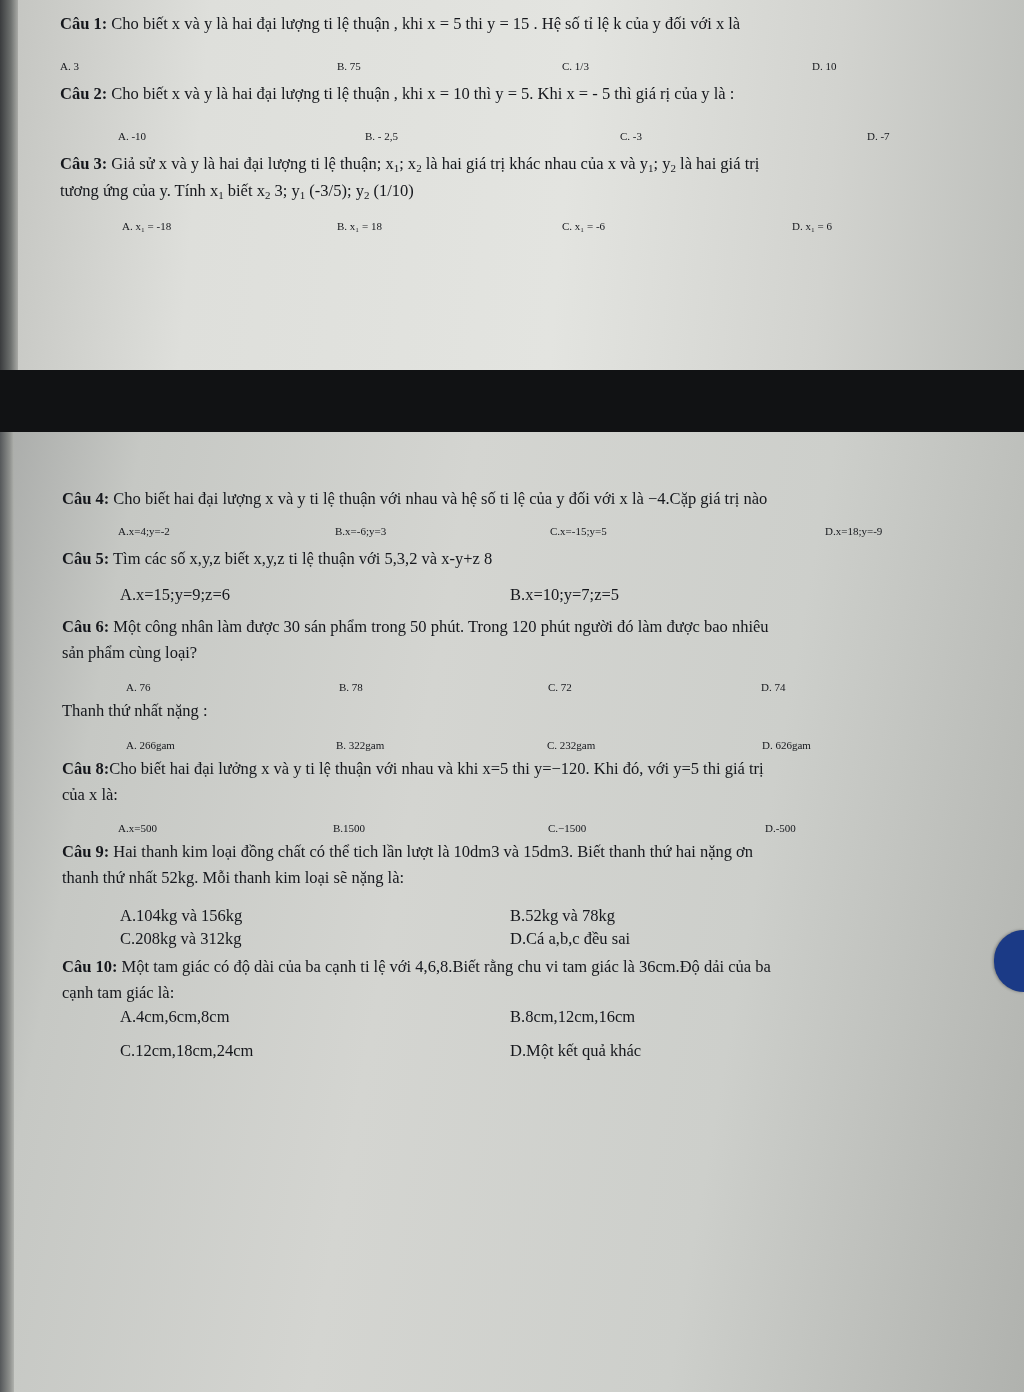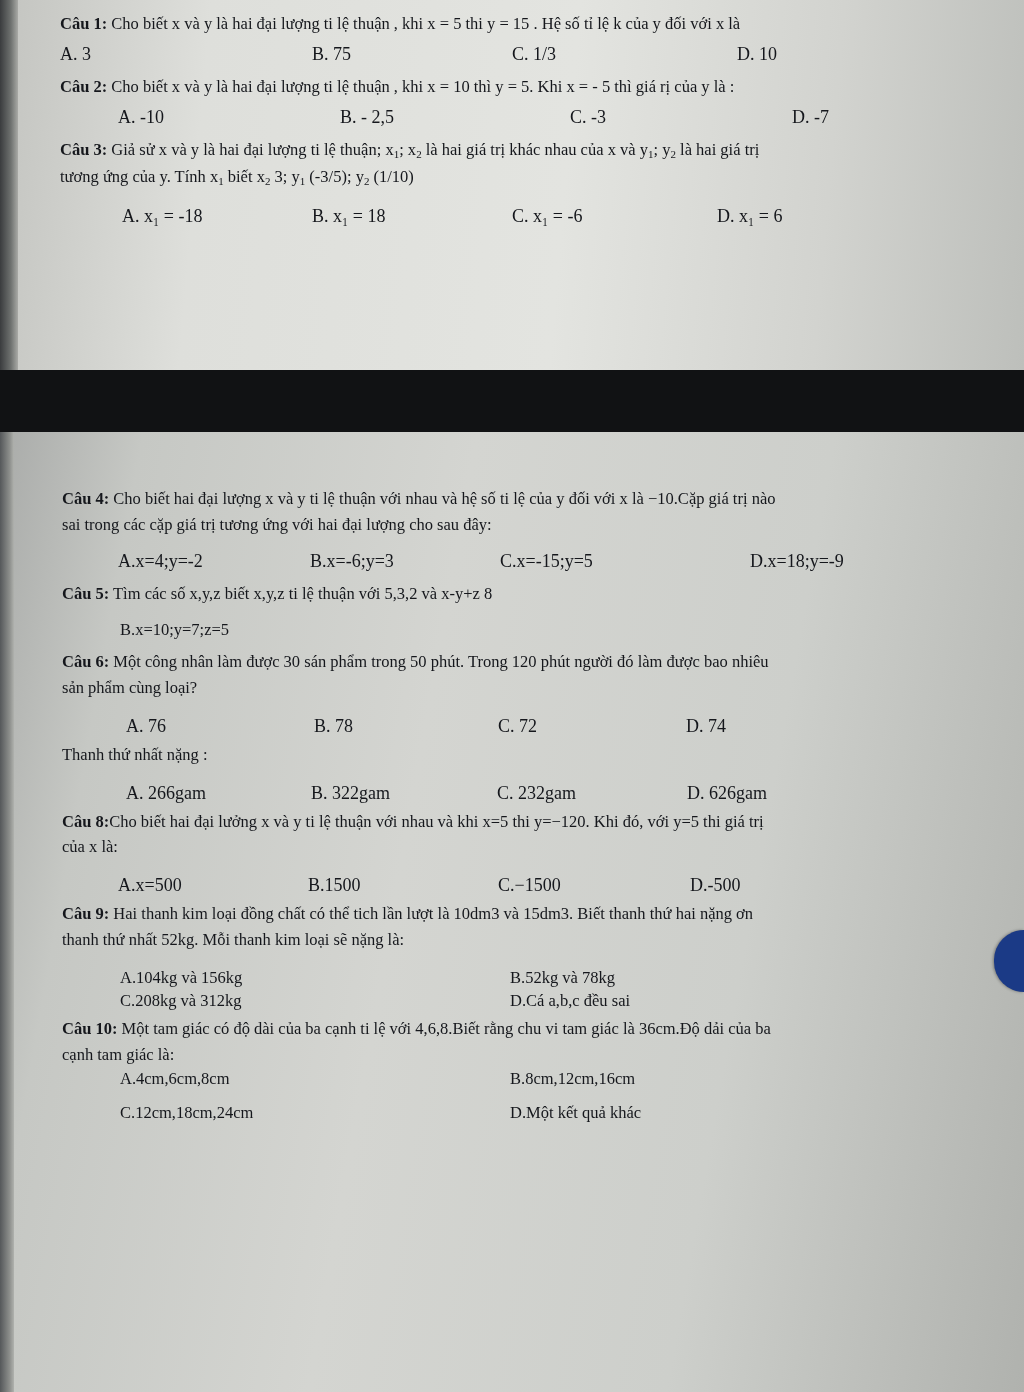--- a/index.html
+++ b/index.html
@@ -95,22 +95,23 @@
     width: 918px;
   }
 
   .qline { margin-bottom: 2px; }
   .qgap { height: 10px; }
   .qgap-sm { height: 6px; }
 
   
   .ans-4 {
     display: flex;
-    font-size: 18px;
-    margin: 8px 0 0 0;
+    font-size: 11px;
+    margin: 24px 0 0 0;
+    gap: 25px;
   }
   .ans-4 > div { }
   .ans-2 {
     display: flex;
     font-size: 16.5px;
     margin: 8px 0 0 0;
   }
   .ans-2 > div:first-child { width: 390px; }
   .ind-58 { padding-left: 58px; align-items: flex-end; }
 
@@ -174,38 +175,38 @@
   </div>
 
   <div class="left-dark-edge"></div>
   <div class="divider-bar"></div>
 
   <div class="bottom-block">
     <div class="bottom-content">
 
       <div>
         <p class="q qline">
-          <b>Câu 4:</b><span> Cho biết hai đại lượng x và y ti lệ thuận với nhau và hệ số ti lệ của y đối với x là −10.Cặp giá trị nào</span>
-        </p>
-        <p class="q qline">sai trong các cặp giá trị tương ứng với hai đại lượng cho sau đây:</p>
+          <b>Câu 4:</b><span> Cho biết hai đại lượng x và y ti lệ thuận với nhau và hệ số ti lệ của y đối với x là −4.Cặp giá trị nào</span>
+        </p>
         <div class="ans-4" style="padding-left:56px;margin-top:14px">
           <div style="width:192px">A.x=4;y=-2</div>
           <div style="width:190px">B.x=-6;y=3</div>
           <div style="width:250px">C.x=-15;y=5</div>
           <div>D.x=18;y=-9</div>
         </div>
       </div>
 
       <div class="qgap"></div>
 
       <div>
         <p class="q qline">
           <b>Câu 5:</b><span> Tìm các số x,y,z biết x,y,z ti lệ thuận với 5,3,2 và x-y+z  8</span>
         </p>
         <div class="ans-2" style="padding-left:58px;margin-top:14px">
+          <div>A.x=15;y=9;z=6</div>
           <div>B.x=10;y=7;z=5</div>
         </div>
       </div>
 
       <div class="qgap"></div>
 
       <div>
         <p class="q qline">
           <b>Câu 6:</b><span> Một công nhân làm được 30 sán phẩm trong 50 phút. Trong 120 phút người đó làm được bao nhiêu</span>
         </p>

